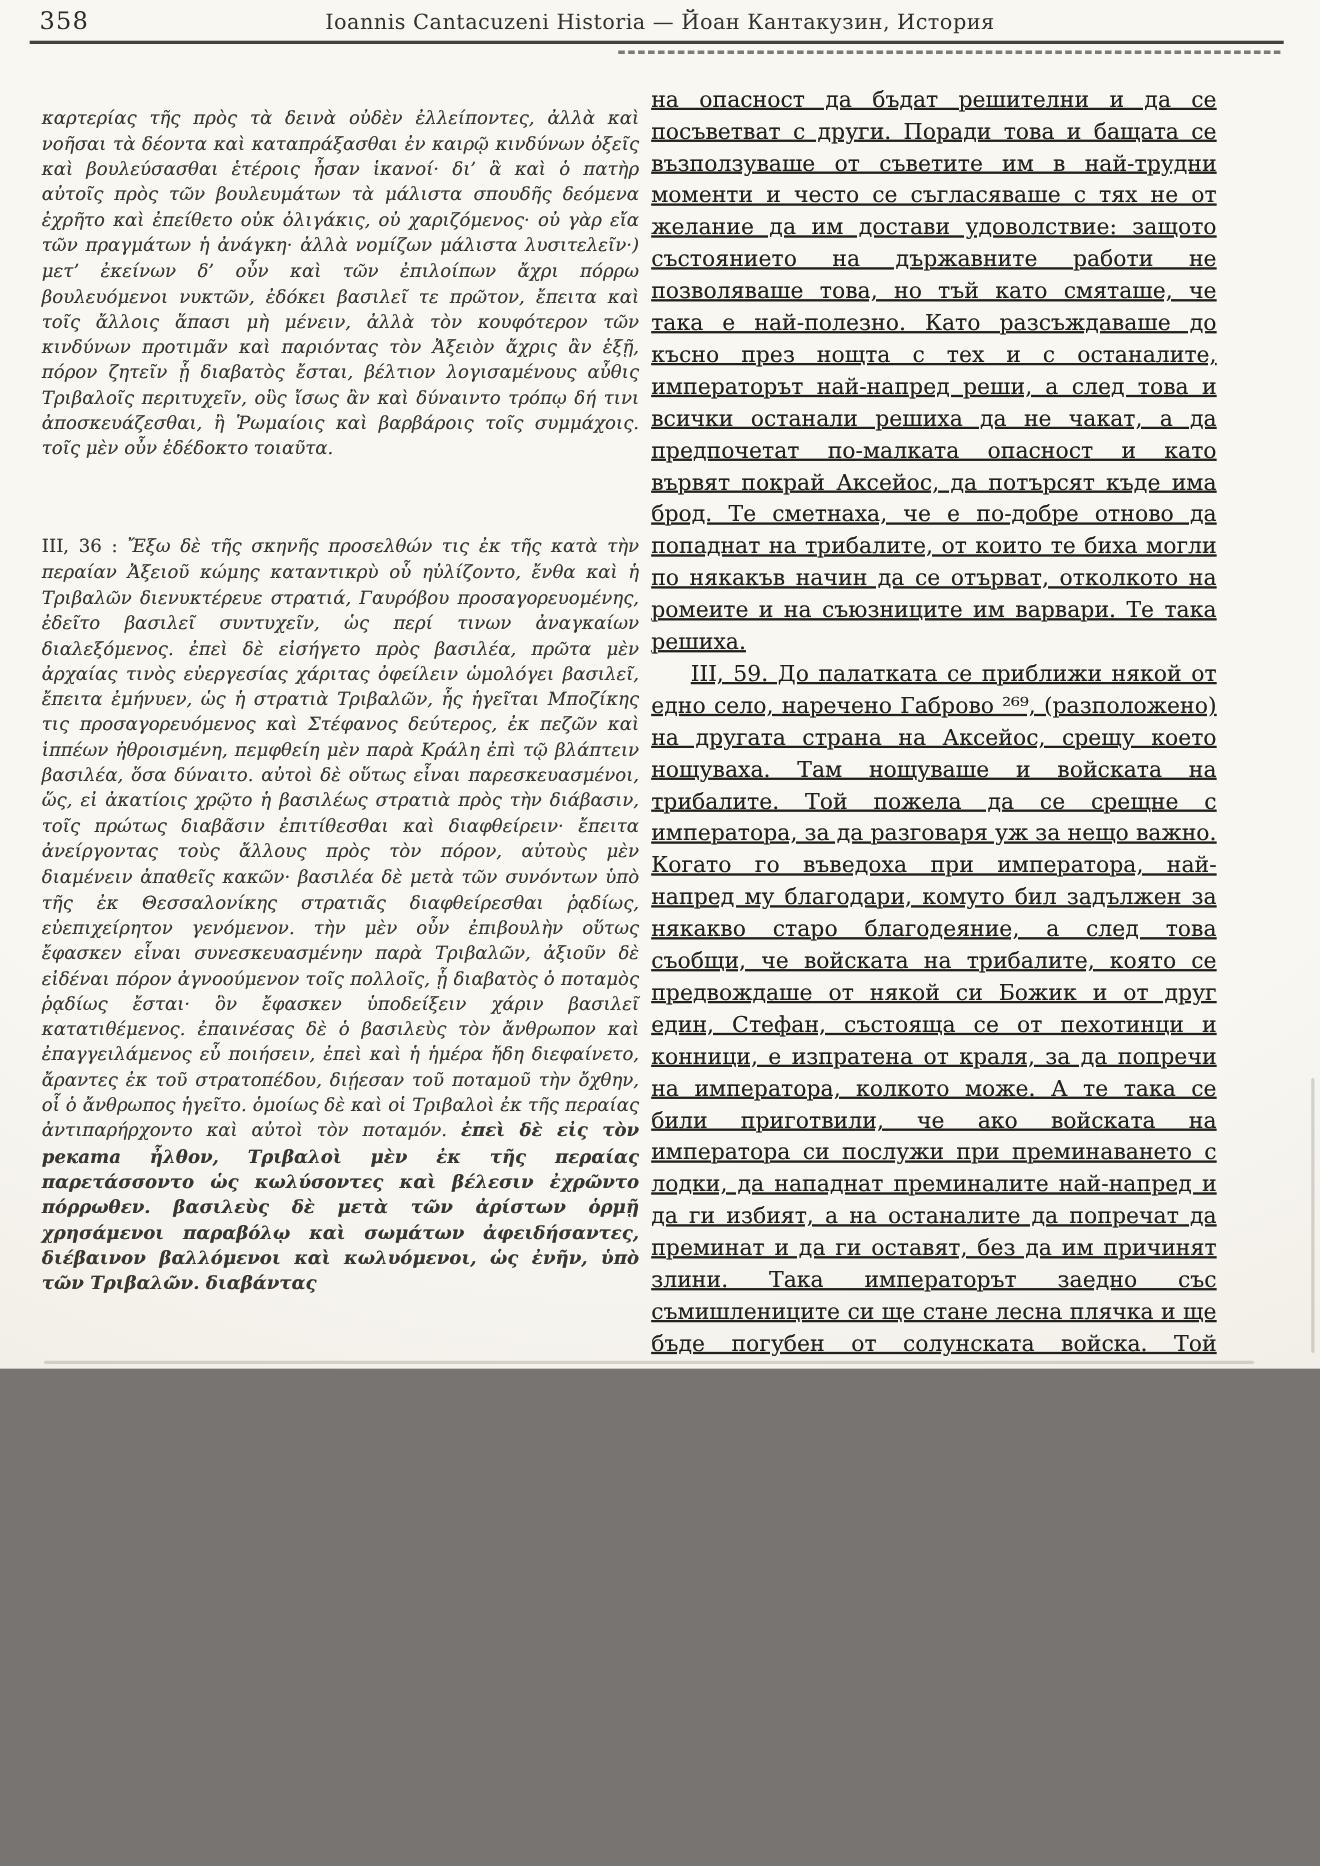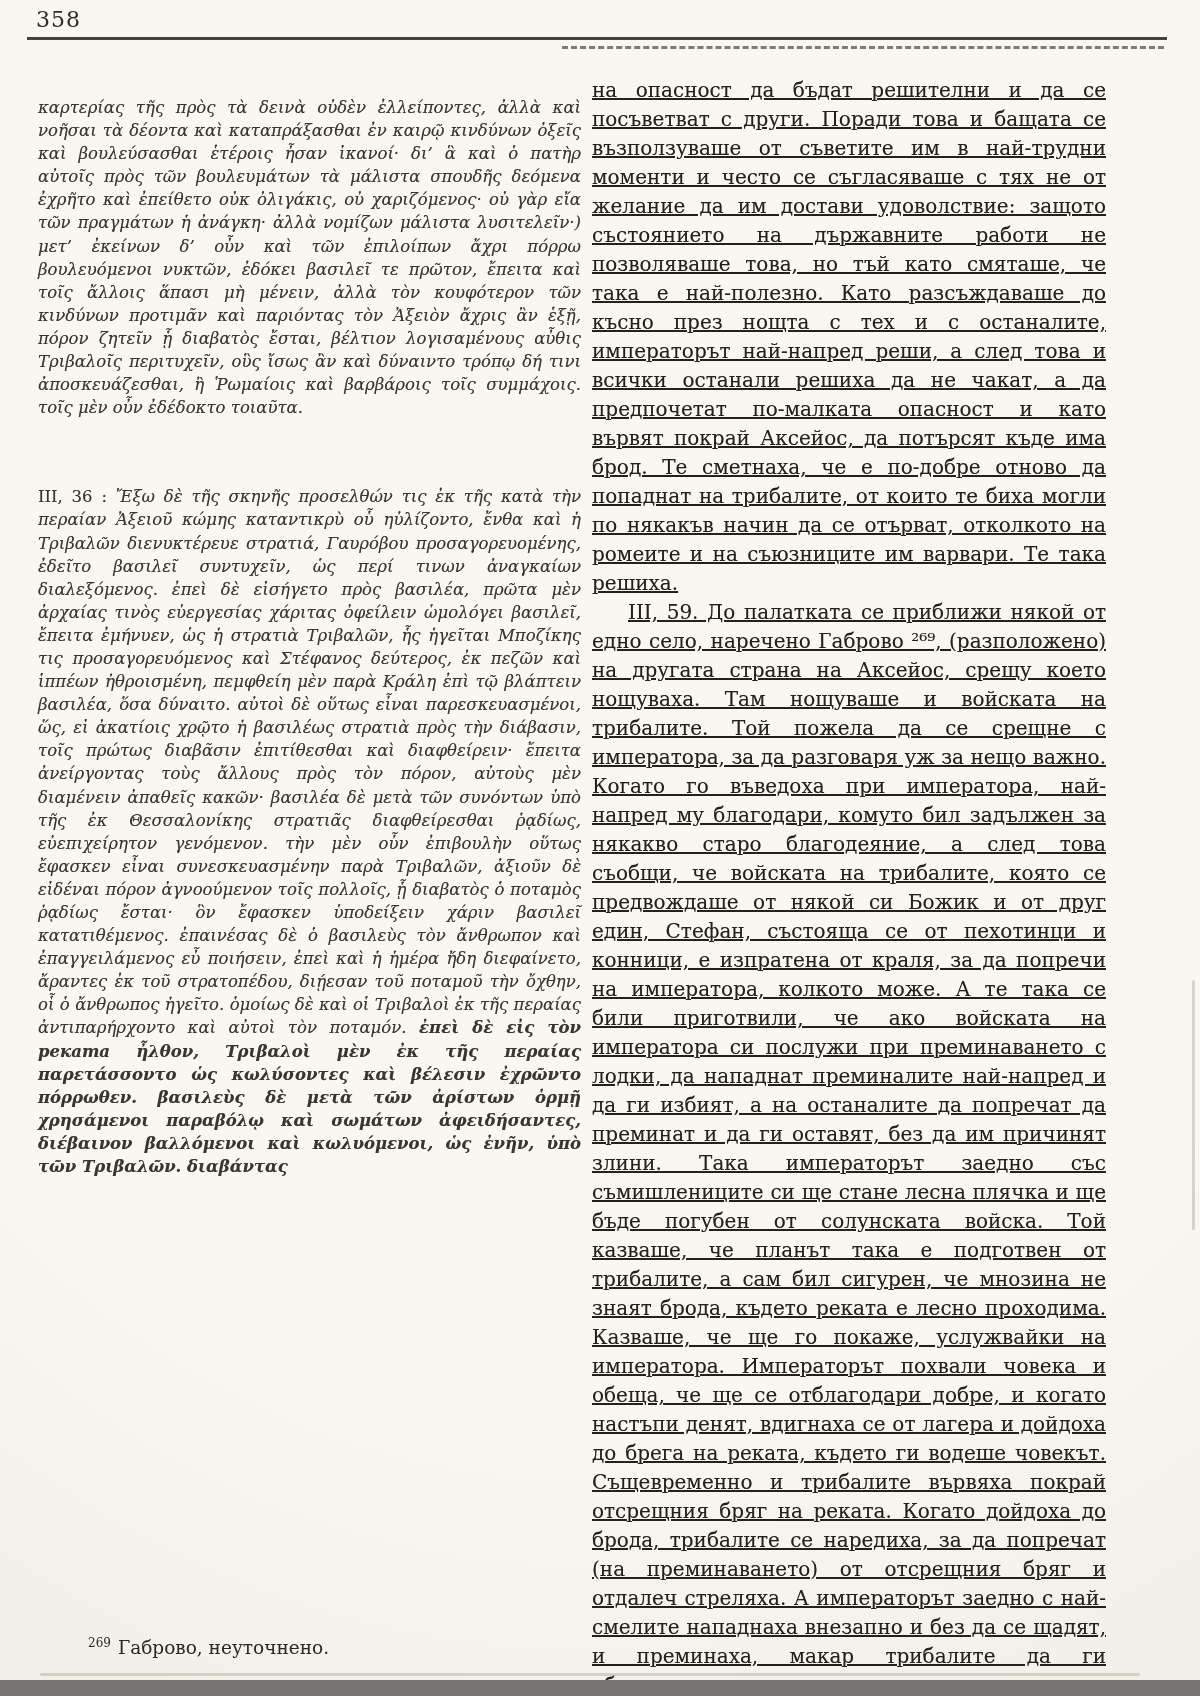--- a/index.html
+++ b/index.html
@@ -1,21 +1,21 @@
 <!DOCTYPE html>
 <html><head>
 <meta charset="utf-8">
 <style>
   *{box-sizing:border-box;}
   html,body{margin:0;padding:0;}
   body{background:#777471;font-family:"DejaVu Serif",serif;}
 
   .page{
     position:relative;
-    width:1200px;height:1680px;
+    width:1200px;height:1244px;
     margin:0 auto;
     background:#f6f4ee;
     background-image:radial-gradient(ellipse 120% 90% at 50% 35%, #f9f7f2 55%, #edeae1 100%);
     color:#2c2a26;
     overflow:hidden;
   }
 
   
   .page-number{
     position:absolute;top:7px;left:36px;
@@ -77,20 +77,21 @@
     background:#7a766c;opacity:.28;border-radius:2px;
   }
 </style>
 </head>
 <body>
 
 <div class="page">
 
   <div class="page-number">358</div>
 
+  <div class="running-title">Ioannis Cantacuzeni Historia — Йоан Кантакузин, История</div>
 
   <div class="header-rule"></div>
   <div class="header-rule-artifact"></div>
 
   <section class="greek-col">
     <p class="greek-p1">καρτερίας τῆς πρὸς τὰ δεινὰ οὐδὲν ἐλλείποντες, ἀλλὰ καὶ νοῆσαι τὰ δέοντα καὶ καταπράξασθαι ἐν καιρῷ κινδύνων ὀξεῖς καὶ βουλεύσασθαι ἑτέροις ἦσαν ἱκανοί· δι’ ἃ καὶ ὁ πατὴρ αὐτοῖς πρὸς τῶν βουλευμάτων τὰ μάλιστα σπουδῆς δεόμενα ἐχρῆτο καὶ ἐπείθετο οὐκ ὀλιγάκις, οὐ χαριζόμενος· οὐ γὰρ εἴα τῶν πραγμάτων ἡ ἀνάγκη· ἀλλὰ νομίζων μάλιστα λυσιτελεῖν·) μετ’ ἐκείνων δ’ οὖν καὶ τῶν ἐπιλοίπων ἄχρι πόρρω βουλευόμενοι νυκτῶν, ἐδόκει βασιλεῖ τε πρῶτον, ἔπειτα καὶ τοῖς ἄλλοις ἅπασι μὴ μένειν, ἀλλὰ τὸν κουφότερον τῶν κινδύνων προτιμᾶν καὶ παριόντας τὸν Ἀξειὸν ἄχρις ἂν ἑξῇ, πόρον ζητεῖν ᾗ διαβατὸς ἔσται, βέλτιον λογισαμένους αὖθις Τριβαλοῖς περιτυχεῖν, οὓς ἴσως ἂν καὶ δύναιντο τρόπῳ δή τινι ἀποσκευάζεσθαι, ἢ Ῥωμαίοις καὶ βαρβάροις τοῖς συμμάχοις. τοῖς μὲν οὖν ἐδέδοκτο τοιαῦτα.</p>
     <p class="greek-p2">
       <span class="section-ref">III, 36 :</span>
       <span>Ἔξω δὲ τῆς σκηνῆς προσελθών τις ἐκ τῆς κατὰ τὴν περαίαν Ἀξειοῦ κώμης καταντικρὺ οὗ ηὐλίζοντο, ἔνθα καὶ ἡ Τριβαλῶν διενυκτέρευε στρατιά, Γαυρόβου προσαγορευομένης, ἐδεῖτο βασιλεῖ συντυχεῖν, ὡς περί τινων ἀναγκαίων διαλεξόμενος. ἐπεὶ δὲ εἰσήγετο πρὸς βασιλέα, πρῶτα μὲν ἀρχαίας τινὸς εὐεργεσίας χάριτας ὀφείλειν ὡμολόγει βασιλεῖ, ἔπειτα ἐμήνυεν, ὡς ἡ στρατιὰ Τριβαλῶν, ἧς ἡγεῖται Μποζίκης τις προσαγορευόμενος καὶ Στέφανος δεύτερος, ἐκ πεζῶν καὶ ἱππέων ἠθροισμένη, πεμφθείη μὲν παρὰ Κράλη ἐπὶ τῷ βλάπτειν βασιλέα, ὅσα δύναιτο. αὐτοὶ δὲ οὕτως εἶναι παρεσκευασμένοι, ὥς, εἰ ἀκατίοις χρῷτο ἡ βασιλέως στρατιὰ πρὸς τὴν διάβασιν, τοῖς πρώτως διαβᾶσιν ἐπιτίθεσθαι καὶ διαφθείρειν· ἔπειτα ἀνείργοντας τοὺς ἄλλους πρὸς τὸν πόρον, αὐτοὺς μὲν διαμένειν ἀπαθεῖς κακῶν· βασιλέα δὲ μετὰ τῶν συνόντων ὑπὸ τῆς ἐκ Θεσσαλονίκης στρατιᾶς διαφθείρεσθαι ῥᾳδίως, εὐεπιχείρητον γενόμενον. τὴν μὲν οὖν ἐπιβουλὴν οὕτως ἔφασκεν εἶναι συνεσκευασμένην παρὰ Τριβαλῶν, ἀξιοῦν δὲ εἰδέναι πόρον ἀγνοούμενον τοῖς πολλοῖς, ᾗ διαβατὸς ὁ ποταμὸς ῥᾳδίως ἔσται· ὃν ἔφασκεν ὑποδείξειν χάριν βασιλεῖ κατατιθέμενος. ἐπαινέσας δὲ ὁ βασιλεὺς τὸν ἄνθρωπον καὶ ἐπαγγειλάμενος εὖ ποιήσειν, ἐπεὶ καὶ ἡ ἡμέρα ἤδη διεφαίνετο, ἄραντες ἐκ τοῦ στρατοπέδου, διῄεσαν τοῦ ποταμοῦ τὴν ὄχθην, οἷ ὁ ἄνθρωπος ἡγεῖτο. ὁμοίως δὲ καὶ οἱ Τριβαλοὶ ἐκ τῆς περαίας ἀντιπαρήρχοντο καὶ αὐτοὶ τὸν ποταμόν.</span>
       <strong class="greek-bold">ἐπεὶ δὲ εἰς τὸν реката ἦλθον, Τριβαλοὶ μὲν ἐκ τῆς περαίας παρετάσσοντο ὡς κωλύσοντες καὶ βέλεσιν ἐχρῶντο πόρρωθεν. βασιλεὺς δὲ μετὰ τῶν ἀρίστων ὁρμῇ χρησάμενοι παραβόλῳ καὶ σωμάτων ἀφειδήσαντες, διέβαινον βαλλόμενοι καὶ κωλυόμενοι, ὡς ἐνῆν, ὑπὸ τῶν Τριβαλῶν. διαβάντας</strong>

